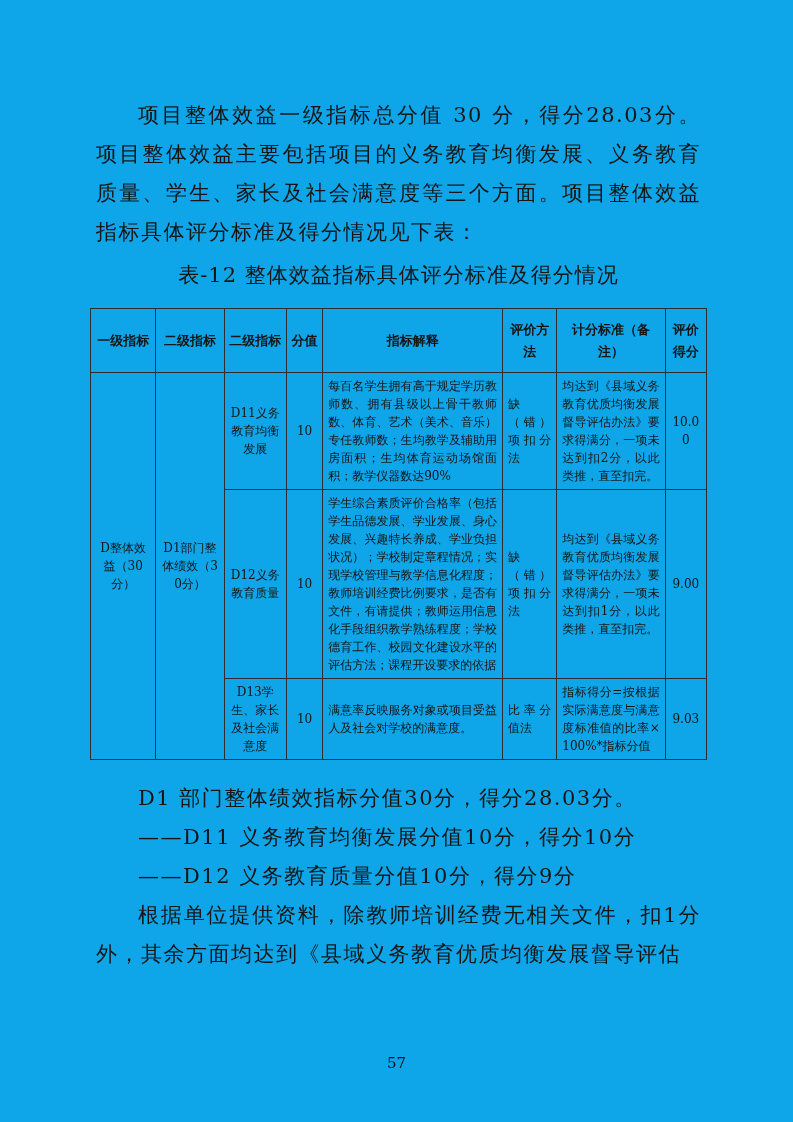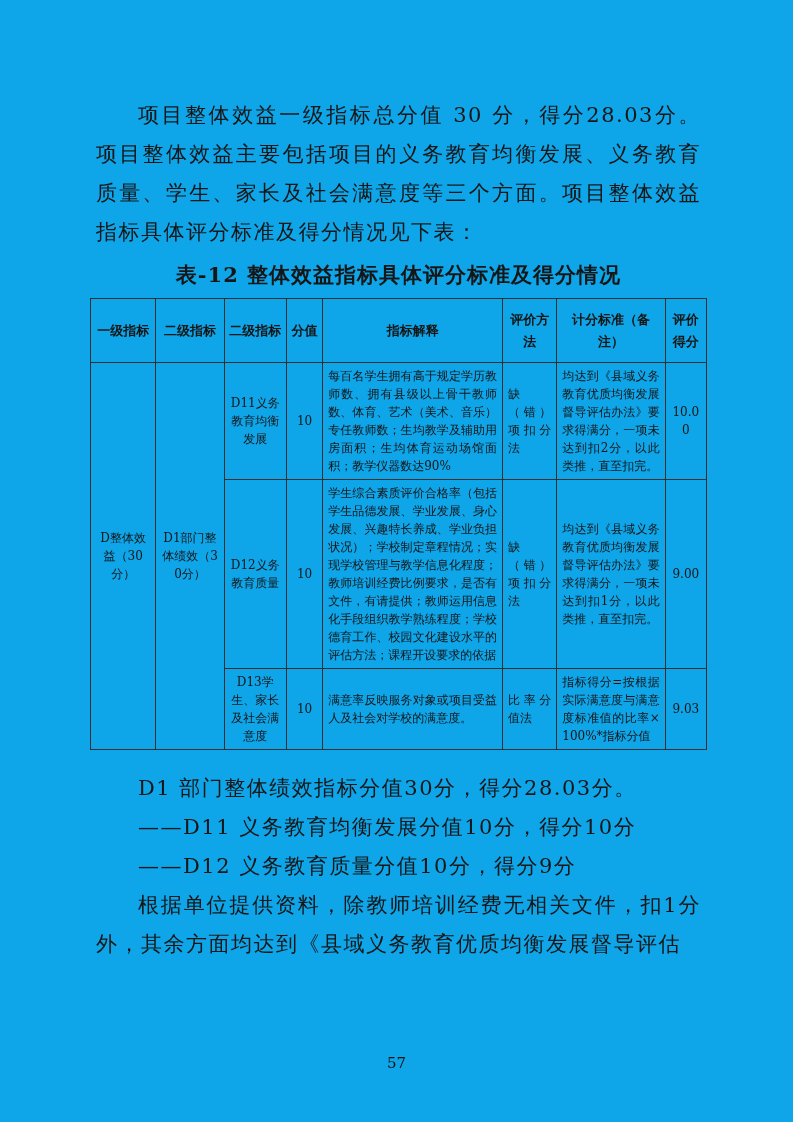--- a/index.html
+++ b/index.html
@@ -24,27 +24,26 @@
     text-indent:2em;
     letter-spacing:1.5px;
     margin:0 6px;
   }
   .table-caption {
     text-align:center;
     font-size:21px;
     line-height:42px;
     letter-spacing:1px;
     margin-top:2px;
-    font-weight:bold;
   }
   table.score-table {
     width:100%;
     border-collapse:collapse;
     table-layout:fixed;
-    margin-top:2px;
+    margin-top:12px;
   }
   table.score-table th, table.score-table td {
     border:1px solid #2e2e2e;
     vertical-align:middle;
     word-break:break-all;
   }
   table.score-table th {
     font-size:13px;
     font-weight:bold;
     text-align:center;

